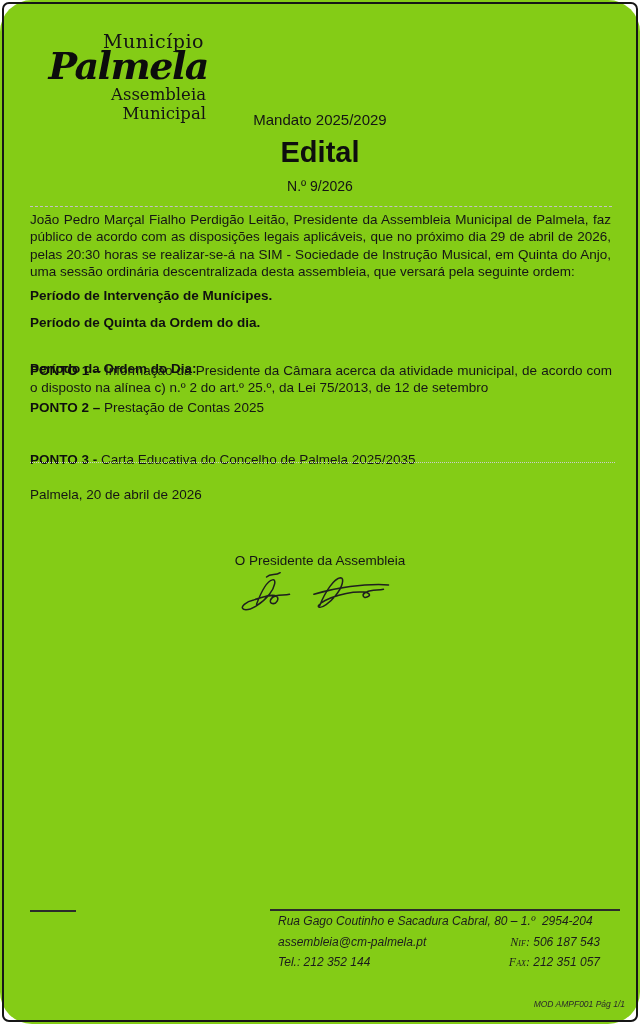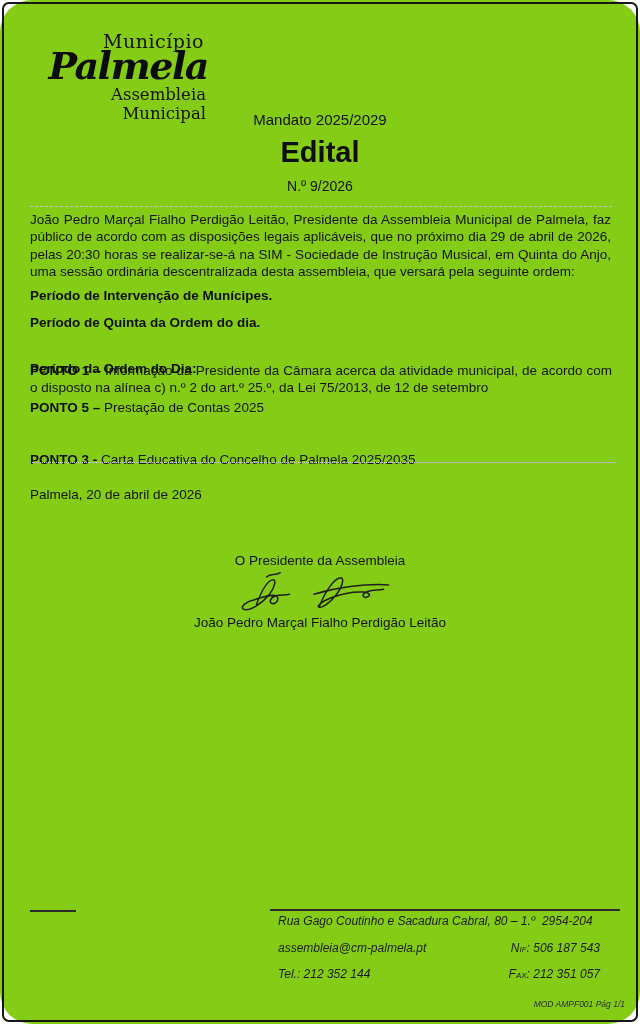--- a/index.html
+++ b/index.html
@@ -38,22 +38,22 @@
   
   .sig-role { position:absolute; top:553px; left:0; width:100%; text-align:center; font-size:13.5px; color:#151515; }
   .sig-img { position:absolute; top:571px; left:235px; width:165px; height:45px; }
   .sig-img svg { width:100%; height:100%; }
   .sig-name { position:absolute; top:615px; left:0; width:100%; text-align:center; font-size:13.5px; color:#151515; }
 
   
   .rule-left { position:absolute; top:910px; left:30px; width:46px; height:0; border-top:2px solid #2b2b2b; }
   .rule-main { position:absolute; top:909px; left:270px; width:350px; height:0; border-top:2px solid #2b2b2b; }
   .footer-block { position:absolute; top:915px; left:278px; width:322px; font-style:italic; font-size:12px; line-height:13.5px; color:#1c1c1c; }
-  .footer-row { display:flex; justify-content:space-between; margin-top:13px; }
-  .sc { font-variant:small-caps; }
+  .footer-row { display:flex; justify-content:space-between; margin-top:7px; }
+  .sc { font-variant:small-caps;font-family:Liberation Serif, serif; }
   .pre { white-space:pre-wrap; }
   .doc-ref { position:absolute; top:999px; left:0; width:625px; text-align:right; font-style:italic; font-size:8.5px; color:#2a2a2a; }
 </style>
 </head>
 <body>
 
 <div class="sheet">
   <div class="border-frame"></div>
 
   <div class="logo">
@@ -68,39 +68,38 @@
 
   <div class="artifact artifact-1"></div>
 
   <p class="intro">João Pedro Marçal Fialho Perdigão Leitão, Presidente da Assembleia Municipal de Palmela, faz público de acordo com as disposições legais aplicáveis, que no próximo dia 29 de abril de 2026, pelas 20:30 horas se realizar-se-á na SIM - Sociedade de Instrução Musical, em Quinta do Anjo, uma sessão ordinária descentralizada desta assembleia, que versará pela seguinte ordem:</p>
 
   <div class="section-h sec-0">Período de Intervenção de Munícipes.</div>
   <div class="section-h sec-1">Período de Quinta da Ordem do dia.</div>
   <div class="section-h sec-2">Período da Ordem do Dia:</div>
 
   <p class="point pt-0"><b>PONTO 1 –</b> <span>Informação da Presidente da Câmara acerca da atividade municipal, de acordo com o disposto na alínea c) n.º 2 do art.º 25.º, da Lei 75/2013, de 12 de setembro</span></p>
-  <p class="point pt-1"><b>PONTO 5 –</b> <span>Prestação de Contas 2025</span></p>
+  <p class="point pt-1"><b>PONTO 2 –</b> <span>Prestação de Contas 2025</span></p>
   <p class="point pt-2"><b>PONTO 3 -</b> <span>Carta Educativa do Concelho de Palmela 2025/2035</span></p>
 
   <div class="artifact artifact-2"></div>
 
   <div class="dateline">Palmela, 20 de abril de 2026</div>
 
   <div class="sig-role">O Presidente da Assembleia</div>
   <div class="sig-img">
     <svg viewBox="0 0 230 62" fill="none" xmlns="http://www.w3.org/2000/svg">
       <g stroke="#1f1f1f" stroke-width="2.1" stroke-linecap="round" fill="none">
         <path d="M30 46 C36 30 44 14 52 12 C58 10 56 22 48 32 C38 45 20 56 12 53 C6 50 16 42 26 40 C40 36 52 31 58 35 C62 38 58 46 52 45 C47 44 49 36 57 34 C64 32 70 34 76 32"></path>
         <path d="M44 8 C50 2 56 7 63 2"></path>
         <path d="M118 48 C126 28 138 10 147 9 C153 9 150 22 140 34 C132 44 121 52 117 50 C113 48 124 41 134 37 C150 31 168 28 180 29 C188 30 190 34 184 36 C178 38 176 32 183 29 C191 25 200 27 207 25"></path>
         <path d="M110 32 C140 23 180 17 214 19"></path>
       </g>
     </svg>
   </div>
-  <div class="sig-name">João Pedro Marçal Fialho Perdigão Leitão</div>
 
   <div class="rule-left"></div>
   <div class="rule-main"></div>
   <div class="footer-block">
     <div class="pre">Rua Gago Coutinho e Sacadura Cabral, 80 – 1.º  2954-204</div>
     <div class="footer-row">
       <span>assembleia@cm-palmela.pt</span>
       <span><span class="sc">Nif:</span> <span>506 187 543</span></span>
     </div>
     <div class="footer-row">

